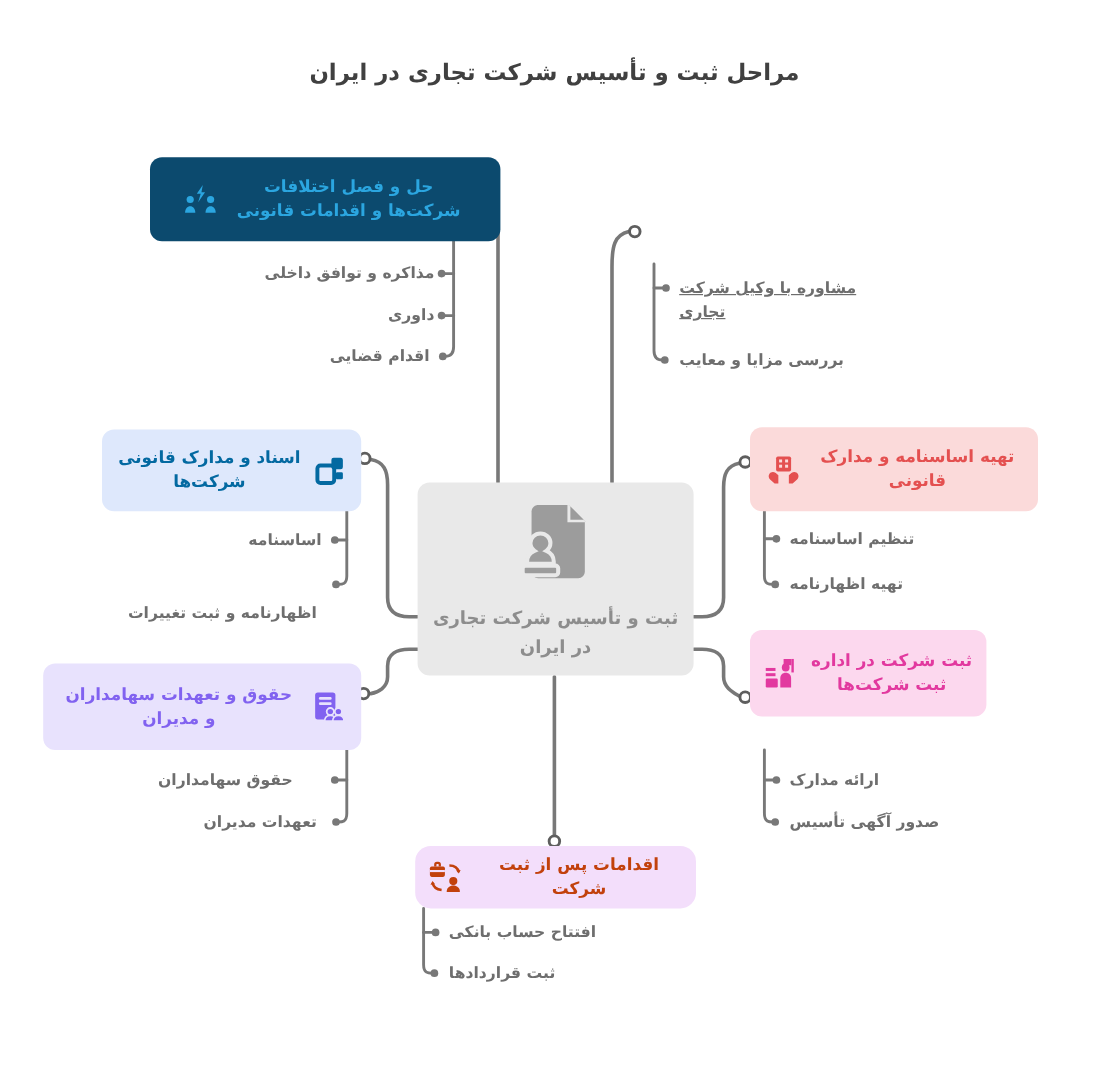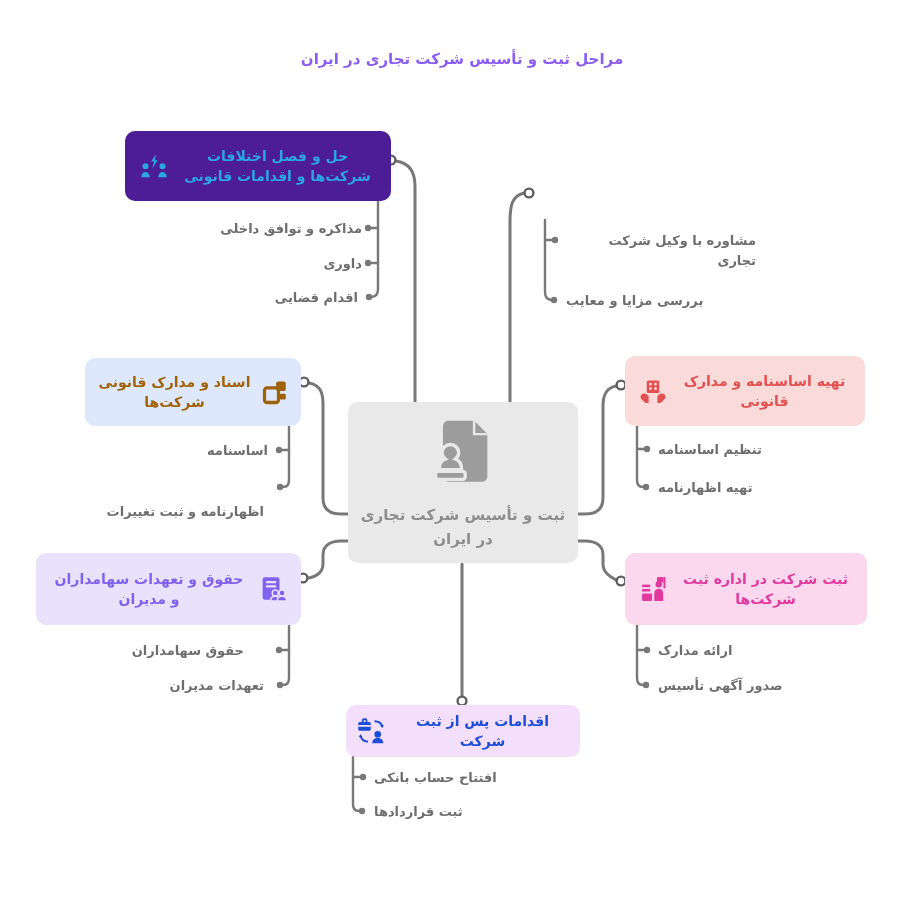--- a/index.html
+++ b/index.html
@@ -1,46 +1,46 @@
 <!DOCTYPE html>
 <html lang="fa"><head>
 <meta charset="utf-8">
 <style>
   html,body{margin:0;padding:0;background:#ffffff;}
   body{width:924px;height:900px;position:relative;overflow:hidden;
        font-family:"DejaVu Sans",sans-serif;}
   .canvas{position:absolute;inset:0;}
   .title{position:absolute;left:0;right:0;top:50px;text-align:center;
-         font-size:15px;font-weight:bold;color:#8b5cf6;}
+         font-size:19px;font-weight:bold;color:#404040;}
   svg.wires{position:absolute;left:0;top:0;pointer-events:none;}
   .wire{fill:none;stroke:#787878;stroke-width:3;stroke-linecap:round;}
   .twig{fill:none;stroke:#787878;stroke-width:2.4;stroke-linecap:round;}
   .dot{fill:#787878;}
   .ring{fill:#ffffff;stroke:#5e5e5e;stroke-width:2.4;}
   .node{position:absolute;border-radius:10px;display:flex;align-items:center;
         justify-content:center;gap:9px;font-weight:bold;font-size:14px;
         padding:6px 10px;box-sizing:border-box;line-height:1.45;}
   .node .nlabel{text-align:center;}
   .nicon{flex:0 0 auto;display:flex;align-items:center;justify-content:center;}
-  .n-tl{left:125px;top:131px;width:266px;height:70px;background:#4c1d95;color:#2ba6e0;}
+  .n-tl{left:125px;top:131px;width:292px;height:70px;background:#0c4a6e;color:#2ba6e0;}
   .n-tr{left:533px;top:167px;width:196px;height:53px;background:#fcead7;color:#e8872d;}
-  .n-ml{left:85px;top:358px;width:216px;height:68px;background:#dee8fc;color:#a16207;}
+  .n-ml{left:85px;top:358px;width:216px;height:68px;background:#dee8fc;color:#0369a1;}
   .n-mr{left:625px;top:356px;width:240px;height:70px;background:#fbdada;color:#e45050;}
   .n-bl{left:36px;top:553px;width:265px;height:72px;background:#e8e2fd;color:#8162f0;}
-  .n-br{left:625px;top:553px;width:242px;height:72px;background:#fcd8ee;color:#e2399f;}
-  .n-bc{left:346px;top:705px;width:234px;height:52px;background:#f3defb;color:#1d4ed8;}
+  .n-br{left:625px;top:525px;width:197px;height:72px;background:#fcd8ee;color:#e2399f;}
+  .n-bc{left:346px;top:705px;width:234px;height:52px;background:#f3defb;color:#c2410c;border-radius:13px;}
   .n-center{left:348px;top:402px;width:230px;height:161px;background:#e9e9e9;
             color:#8d8d8d;flex-direction:column;gap:15px;font-size:15px;}
   .n-center .clabel{text-align:center;line-height:1.6;}
   .ts{display:inline-block;background:#e8862d;color:#ffffff;border-radius:6px;
       width:32px;height:27px;line-height:27px;text-align:center;font-size:13.5px;
       font-weight:bold;letter-spacing:0.5px;}
   .leaf{position:absolute;font-size:13px;font-weight:bold;color:#6e6e6e;
         line-height:1.55;white-space:nowrap;}
-  .leaf.wrap{white-space:normal;width:190px;text-align:right;}
+  .leaf.wrap{white-space:normal;width:190px;text-align:left;text-decoration:underline;}
 </style>
 </head>
 <body>
 
 <div class="canvas">
 
   <div class="title">مراحل ثبت و تأسیس شرکت تجاری در ایران</div>
 
   <svg class="wires" width="924" height="900" viewBox="0 0 924 900">
 

